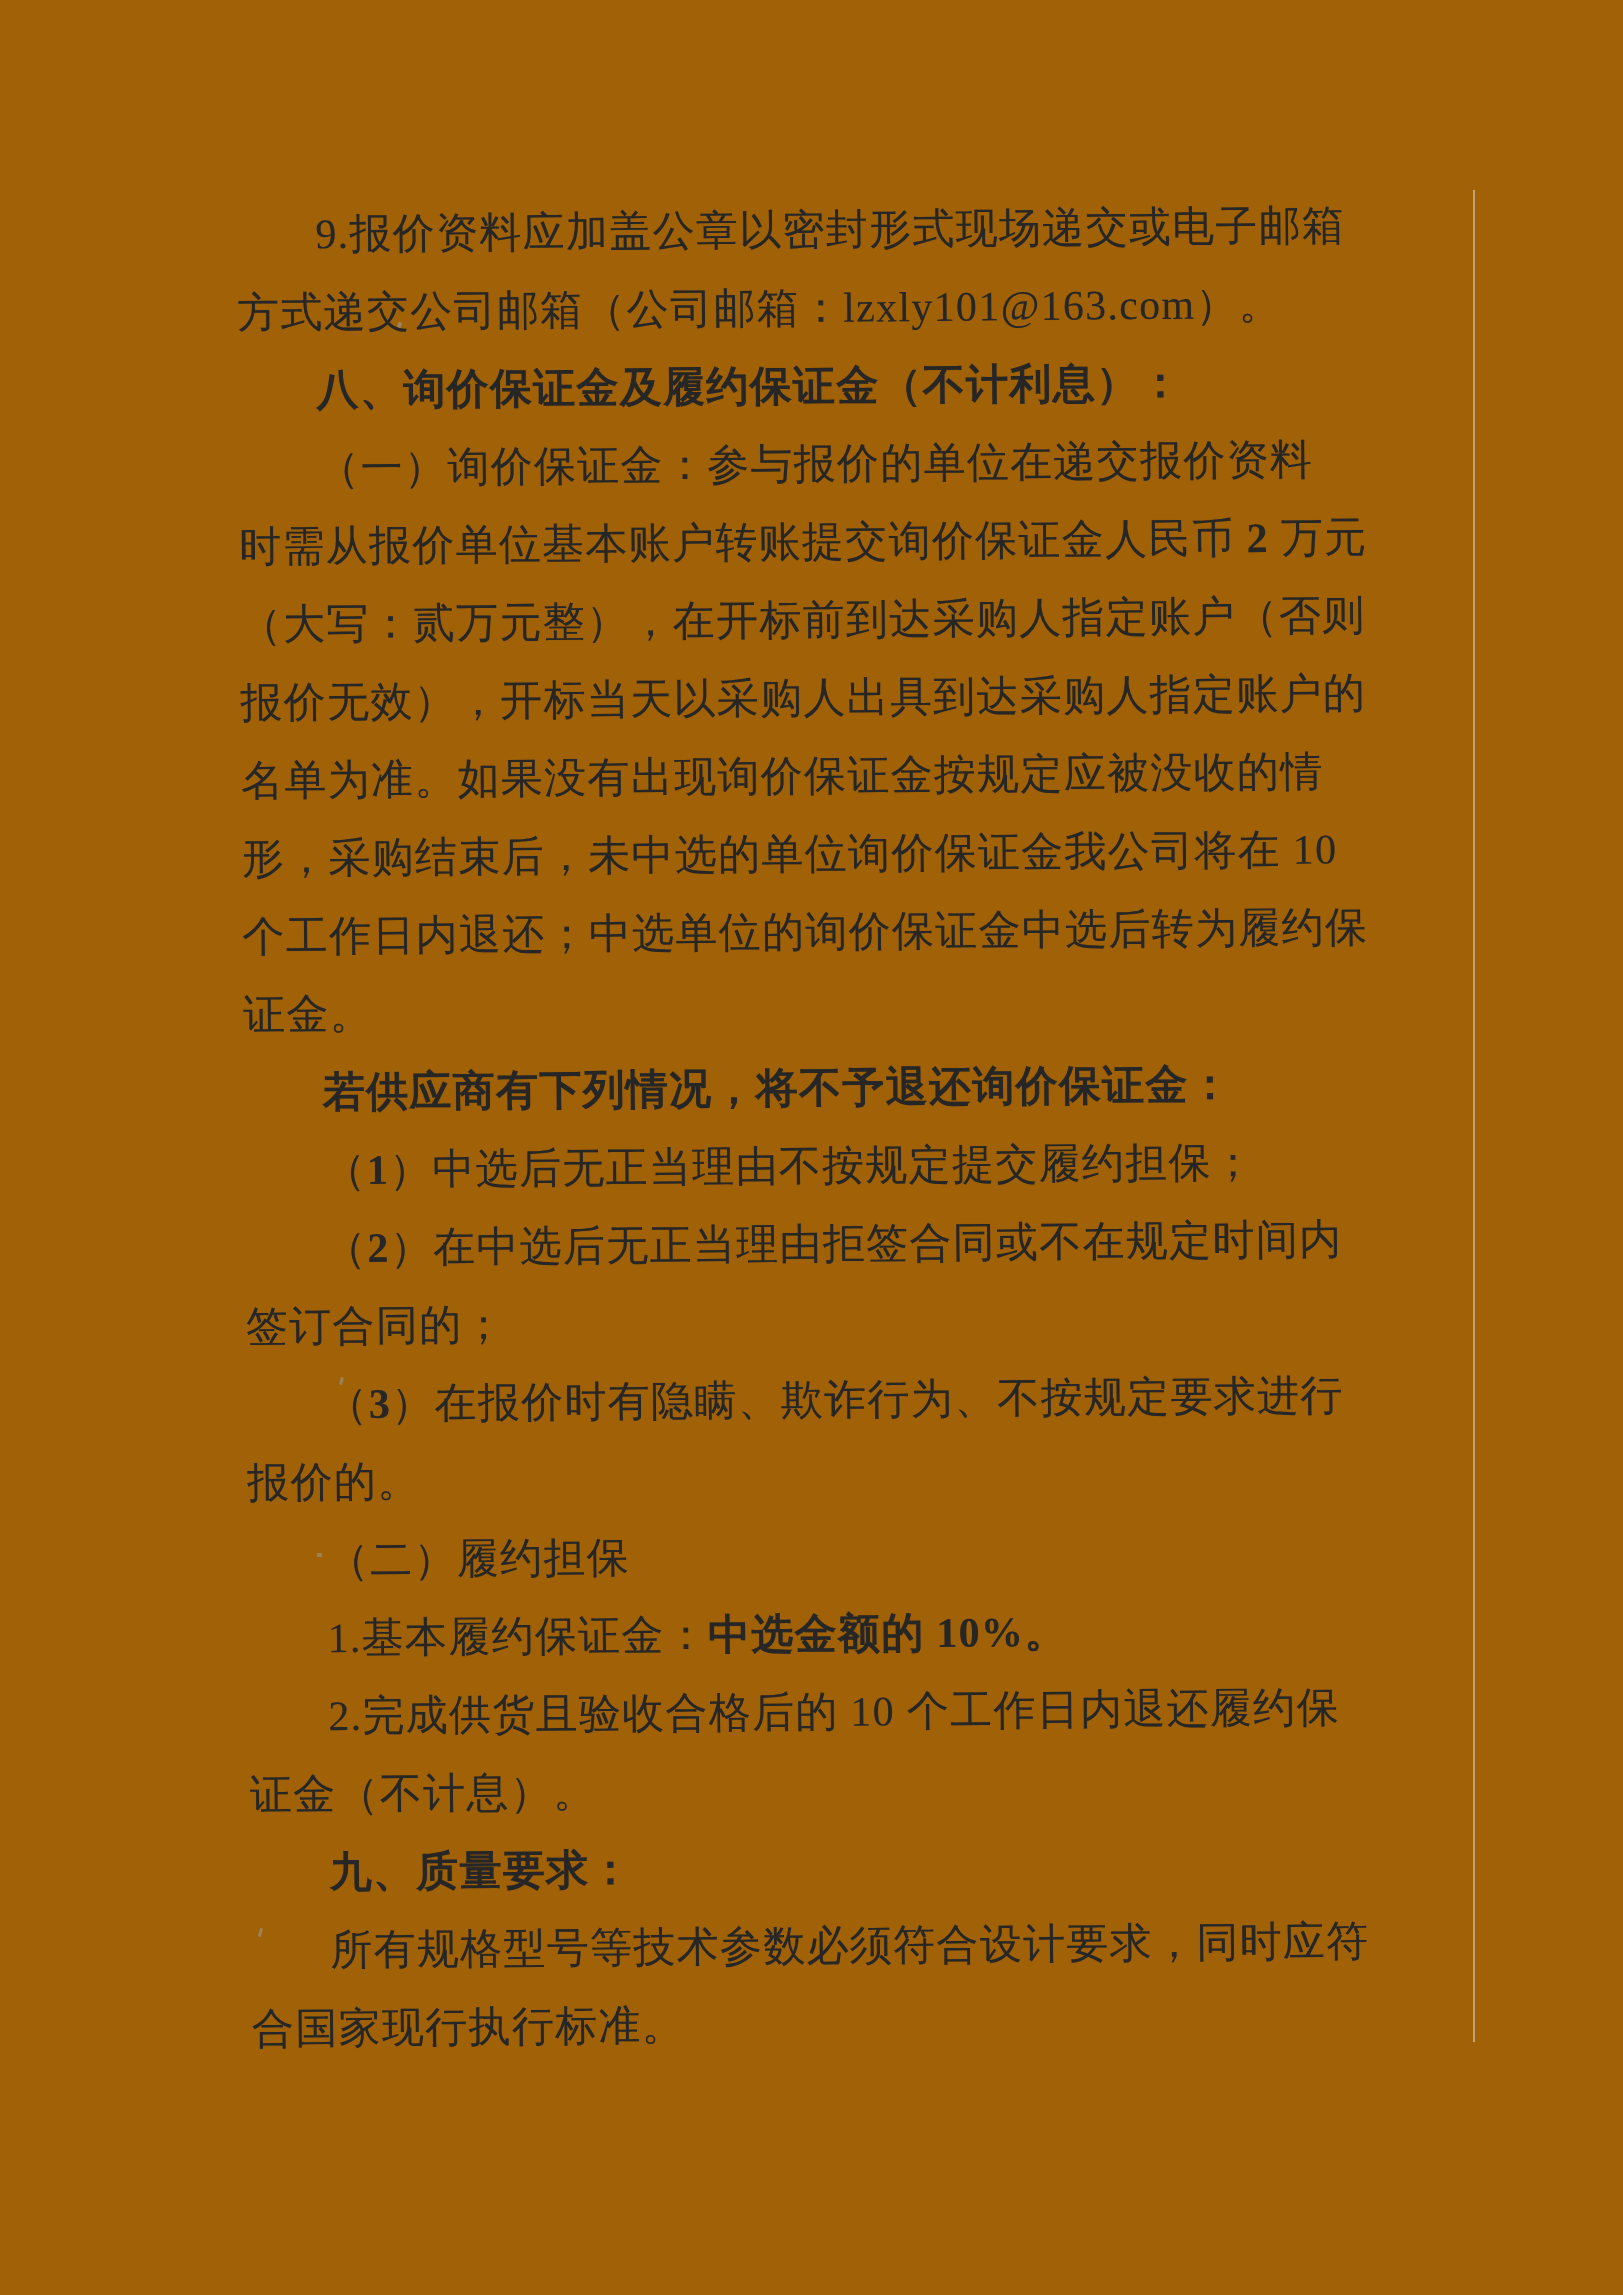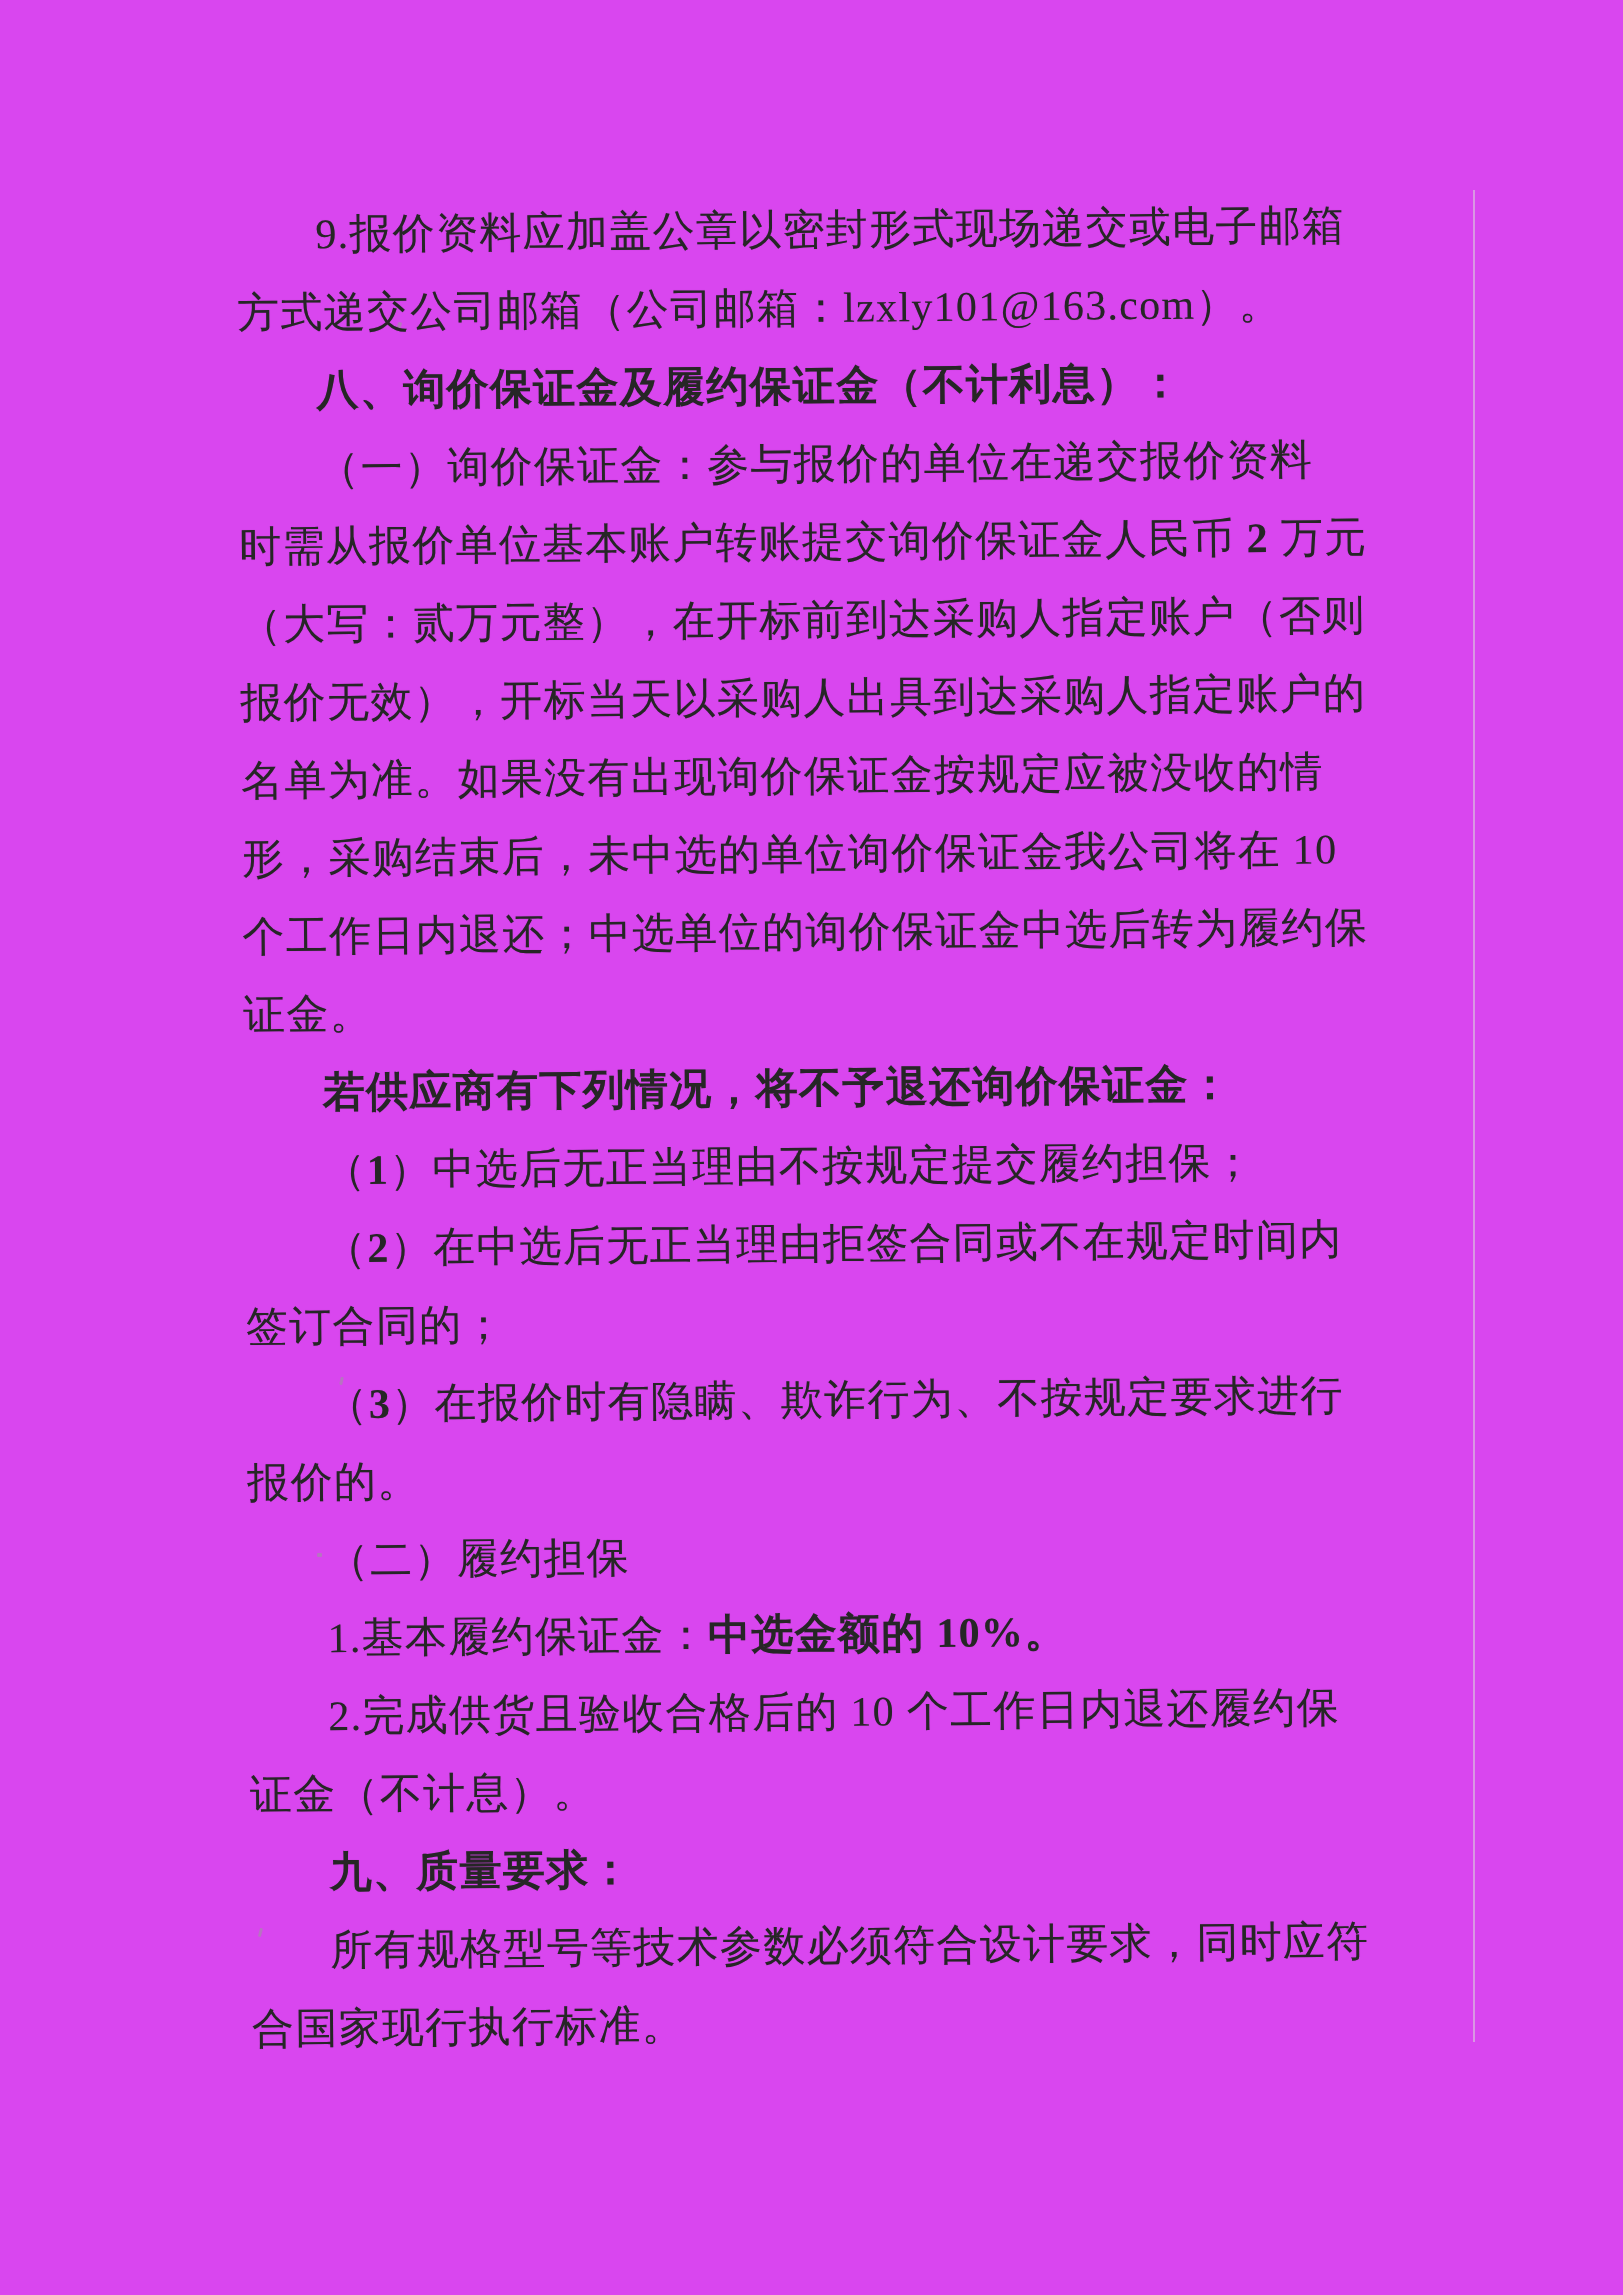--- a/index.html
+++ b/index.html
@@ -4,21 +4,21 @@
 <style>
   html, body {
     margin: 0;
     padding: 0;
     background: #ffffff;
   }
   .page {
     position: relative;
     width: 1623px;
     height: 2295px;
-    background: #d946ef;
+    background: #a16207;
     overflow: hidden;
     font-family: "Liberation Serif", "DejaVu Serif", serif;
   }
   .doc {
     position: absolute;
     left: 236px;
     top: 196px;
     width: 1152px;
     transform: rotate(-0.5deg);
     transform-origin: 0 0;

